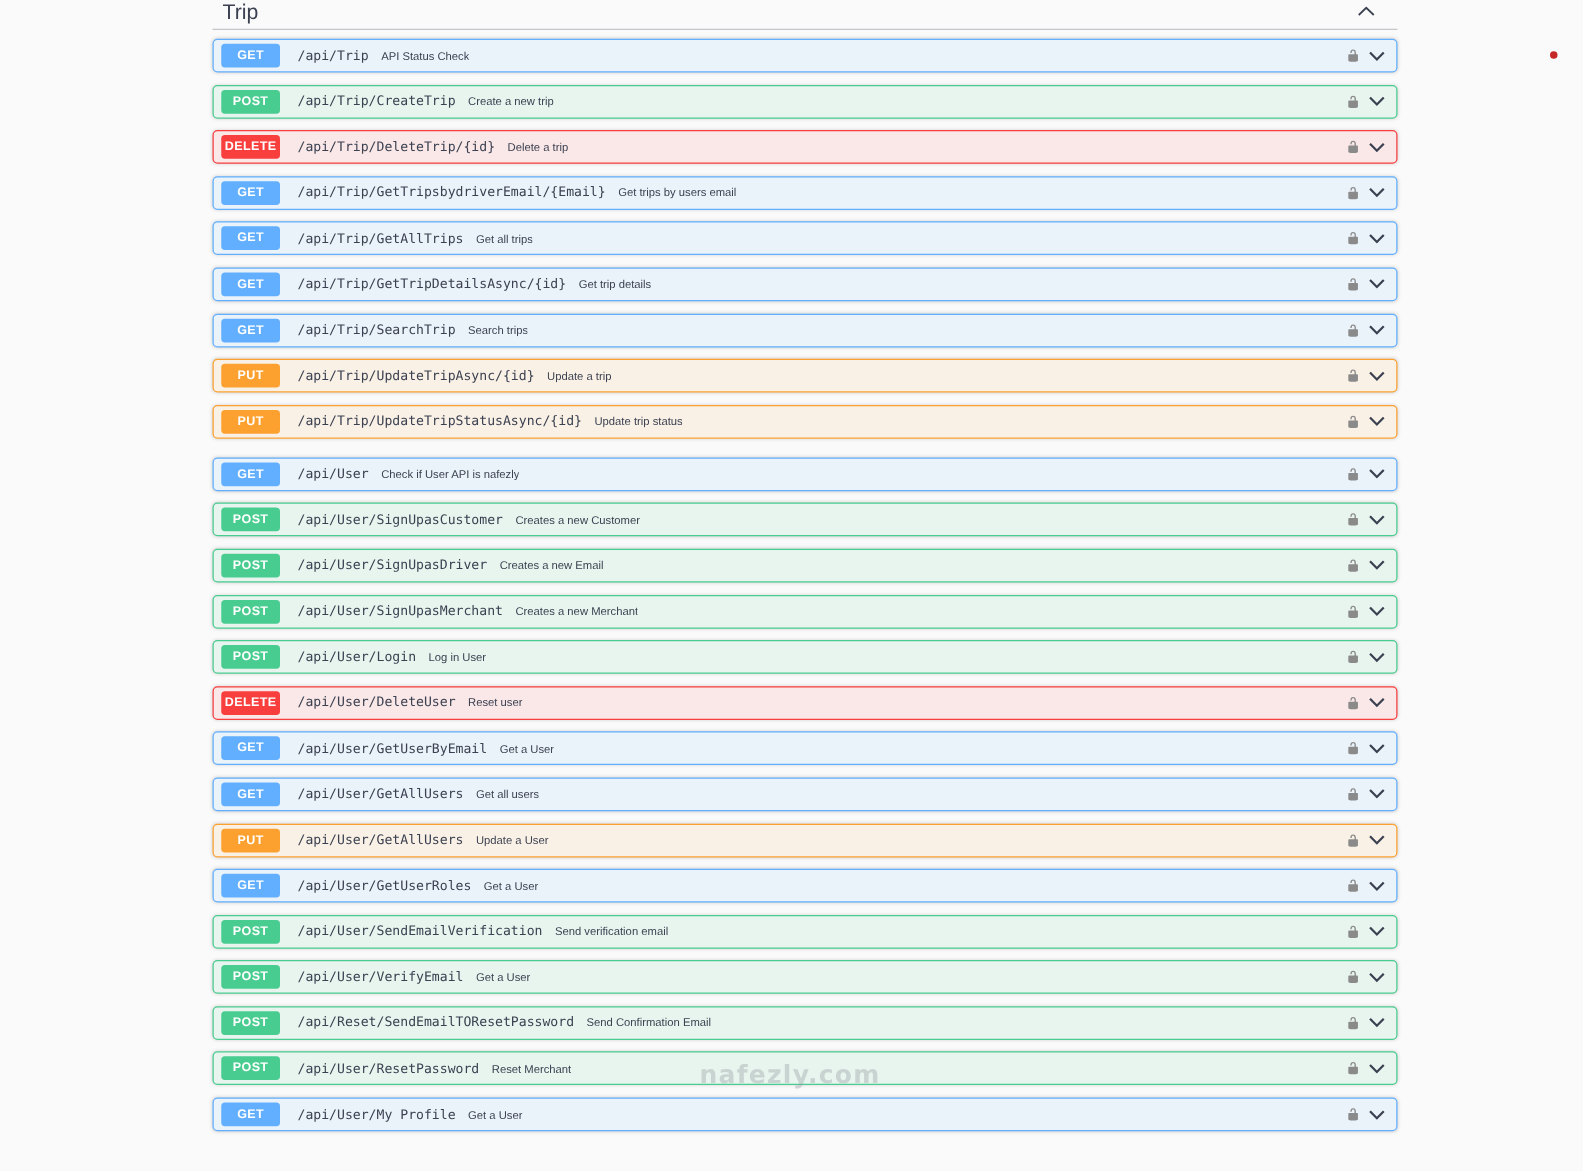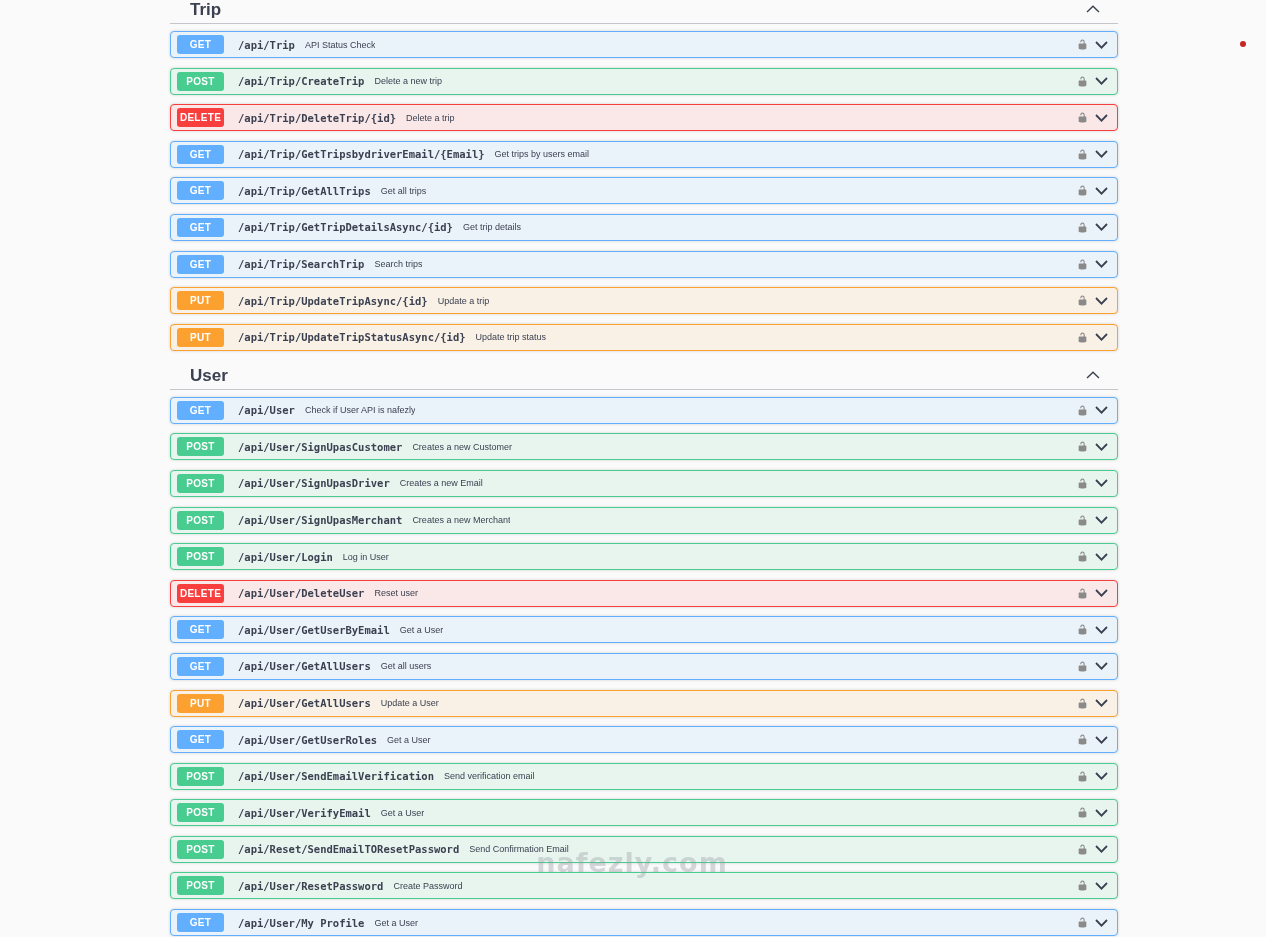--- a/index.html
+++ b/index.html
@@ -21,24 +21,23 @@
     display: flex;
     align-items: flex-start;
     justify-content: space-between;
     padding: 0 18px 4px 8px;
     border-bottom: 1px solid rgba(59,65,81,.28);
     margin-bottom: 7px;
     cursor: pointer;
   }
   .section-title {
     font-size: 17px;
-    font-weight: bold;
+    font-weight: normal;
     color: #3b4151;
     line-height: 19px;
-    margin-left: 12px;
   }
   .collapse-btn {
     background: none; border: none; padding: 0;
     margin-top: 5px;
     cursor: pointer;
     display: flex; align-items: center;
   }
   .opblock {
     display: flex;
     align-items: center;
@@ -59,21 +58,21 @@
     background: var(--badge);
     color: #ffffff;
     font-size: 10px;
     font-weight: bold;
     letter-spacing: .3px;
     flex: 0 0 auto;
   }
   .opblock-path {
     margin-left: 14px;
     font-family: "DejaVu Sans Mono", monospace;
-    font-weight: bold;
+    font-weight: normal;
     font-size: 10.5px;
     color: #3b4151;
     white-space: pre;
   }
   .opblock-desc {
     margin-left: 10px;
     font-size: 9px;
     color: #3b4151;
     white-space: nowrap;
     overflow: hidden;
@@ -100,21 +99,21 @@
     z-index: 5;
     pointer-events: none;
     font-family: "DejaVu Sans", "Liberation Sans", sans-serif;
   }
   .watermark-arabic {
     font-size: 45px;
     font-weight: bold;
     line-height: 1.0;
   }
   .watermark-domain {
-    font-size: 27px;
+    font-size: 20px;
     font-weight: bold;
     letter-spacing: 1px;
     margin-top: 2px;
   }
   .red-dot {
     position: absolute;
     left: 1240px; top: 41px;
     width: 6px; height: 6px;
     border-radius: 50%;
     z-index: 6;
@@ -154,21 +153,21 @@
                   <path d="M1 1 L6.5 6.6 L12 1" fill="none" stroke="#3b4151" stroke-width="1.8"></path>
                 </svg>
         </span>
       </button>
     </span>
   </div>
 
   <div class="opblock" style="--badge: #49cc90; --bg: #e8f5ef; --border: #49cc90;">
     <span class="opblock-badge">POST</span>
     <span class="opblock-path">/api/Trip/CreateTrip</span>
-    <span class="opblock-desc">Delete a new trip</span>
+    <span class="opblock-desc">Create a new trip</span>
     <span class="opblock-right">
       <button class="lock-btn">
         <span style="display:flex">
           <svg width="11" height="13" viewBox="0 0 20 20">
                   <path fill="#8a8a8a" d="M15.8 8H14V5.6C14 2.703 12.665 1 10 1 7.334 1 6 2.703 6 5.6V6h2v-.801C8 3.754 8.797 3 10 3c1.203 0 2 .754 2 2.199V8H4c-.553 0-1 .646-1 1.199V17c0 .549.428 1.139.951 1.307l1.197.387C5.672 18.861 6.55 19 7.1 19h5.8c.549 0 1.428-.139 1.951-.307l1.196-.387c.524-.167.953-.757.953-1.306V9.199C17 8.646 16.352 8 15.8 8z"></path>
                 </svg>
         </span>
       </button>
       <button class="expand-btn">
         <span style="display:flex">
@@ -330,30 +329,20 @@
                   <path d="M1 1 L6.5 6.6 L12 1" fill="none" stroke="#3b4151" stroke-width="1.8"></path>
                 </svg>
         </span>
       </button>
     </span>
   </div>
 </div>
   </section>
 
   <section class="section">
-    <div class="section-header">
-      <h4 class="section-title">User</h4>
-      <button class="collapse-btn">
-        <span style="display:flex">
-          <svg width="14" height="8" viewBox="0 0 14 8">
-              <path d="M1 7 L7 1.2 L13 7" fill="none" stroke="#3b4151" stroke-width="1.4"></path>
-            </svg>
-        </span>
-      </button>
-    </div>
     <div>
   <div class="opblock" style="--badge: #61affe; --bg: #ebf3fa; --border: #61affe;">
     <span class="opblock-badge">GET</span>
     <span class="opblock-path">/api/User</span>
     <span class="opblock-desc">Check if User API is nafezly</span>
     <span class="opblock-right">
       <button class="lock-btn">
         <span style="display:flex">
           <svg width="11" height="13" viewBox="0 0 20 20">
                   <path fill="#8a8a8a" d="M15.8 8H14V5.6C14 2.703 12.665 1 10 1 7.334 1 6 2.703 6 5.6V6h2v-.801C8 3.754 8.797 3 10 3c1.203 0 2 .754 2 2.199V8H4c-.553 0-1 .646-1 1.199V17c0 .549.428 1.139.951 1.307l1.197.387C5.672 18.861 6.55 19 7.1 19h5.8c.549 0 1.428-.139 1.951-.307l1.196-.387c.524-.167.953-.757.953-1.306V9.199C17 8.646 16.352 8 15.8 8z"></path>
@@ -630,21 +619,21 @@
                   <path d="M1 1 L6.5 6.6 L12 1" fill="none" stroke="#3b4151" stroke-width="1.8"></path>
                 </svg>
         </span>
       </button>
     </span>
   </div>
 
   <div class="opblock" style="--badge: #49cc90; --bg: #e8f5ef; --border: #49cc90;">
     <span class="opblock-badge">POST</span>
     <span class="opblock-path">/api/User/ResetPassword</span>
-    <span class="opblock-desc">Create Password</span>
+    <span class="opblock-desc">Reset Merchant</span>
     <span class="opblock-right">
       <button class="lock-btn">
         <span style="display:flex">
           <svg width="11" height="13" viewBox="0 0 20 20">
                   <path fill="#8a8a8a" d="M15.8 8H14V5.6C14 2.703 12.665 1 10 1 7.334 1 6 2.703 6 5.6V6h2v-.801C8 3.754 8.797 3 10 3c1.203 0 2 .754 2 2.199V8H4c-.553 0-1 .646-1 1.199V17c0 .549.428 1.139.951 1.307l1.197.387C5.672 18.861 6.55 19 7.1 19h5.8c.549 0 1.428-.139 1.951-.307l1.196-.387c.524-.167.953-.757.953-1.306V9.199C17 8.646 16.352 8 15.8 8z"></path>
                 </svg>
         </span>
       </button>
       <button class="expand-btn">
         <span style="display:flex">

